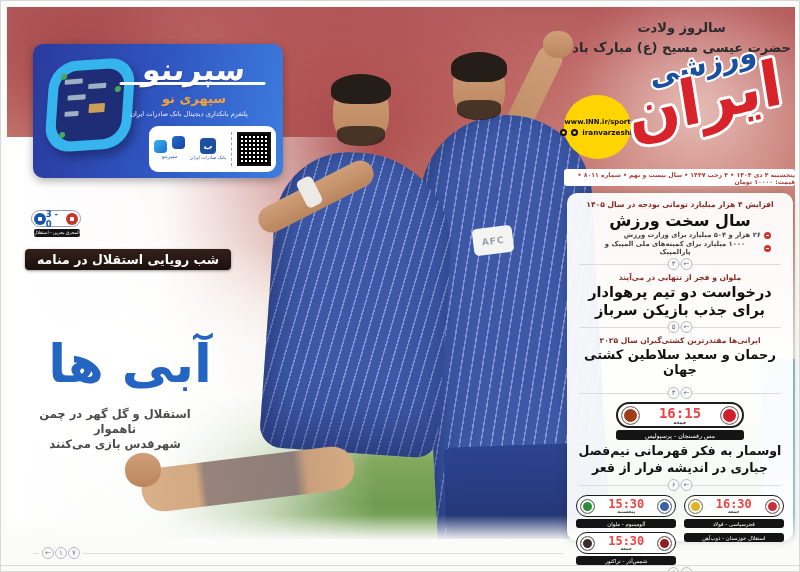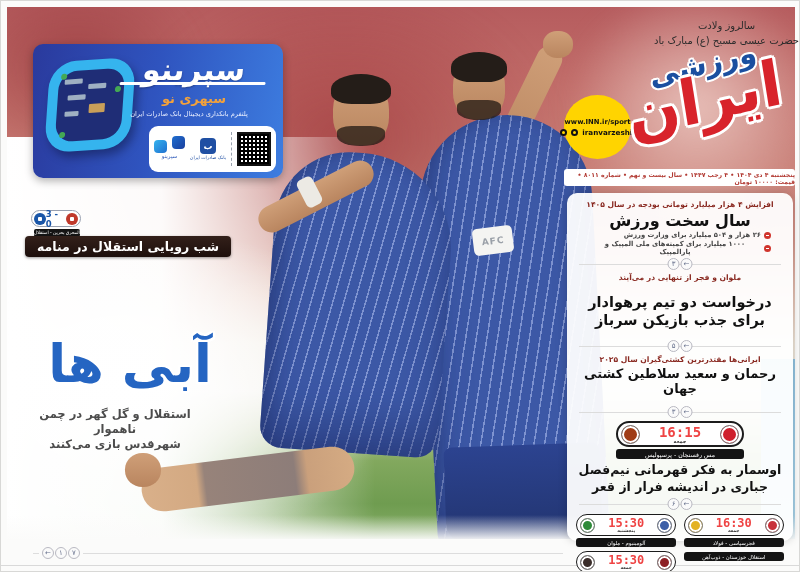--- a/index.html
+++ b/index.html
@@ -90,22 +90,22 @@
   .chip-script { font-size:5.5px; color:#2a57b8; text-align:center; direction:rtl; }
   .bank-sq { width:16px; height:16px; border-radius:4px; background:#1f4fa3; margin:0 auto;
     display:flex; align-items:center; justify-content:center; color:#fff; font-size:9px; font-weight:bold; }
   .bank-name { font-size:4.6px; color:#1f4fa3; text-align:center; direction:rtl; margin-top:1px; }
   .chip-dash { width:0; height:34px; border-left:1px dashed #9aa2ae; }
   .qr { width:34px; height:34px; border:2px solid #111; background:
     repeating-linear-gradient(0deg,#000 0 2px, transparent 2px 4px),
     repeating-linear-gradient(90deg,#000 0 2px, #fff 2px 4px); }
 
   
-  .greet { position:absolute; right:0; top:17px; text-align:center; font-size:10px;
-    font-weight:normal; color:#2b2b2b; direction:rtl; z-index:22; line-height:1.5; }
+  .greet { position:absolute; right:8px; top:17px; text-align:center; font-size:13px;
+    font-weight:bold; color:#2b2b2b; direction:rtl; z-index:22; line-height:1.5; }
   .yellow-circle { position:absolute; left:563px; top:94px; width:67px; height:64px;
     border-radius:50%; background:#ffd400; z-index:21; display:flex; flex-direction:column;
     align-items:center; justify-content:center; gap:2px; }
   .yc-web { font-size:6.8px; font-weight:bold; color:#111; }
   .yc-row { display:flex; align-items:center; gap:4px; }
   .yc-ico { width:7px; height:7px; border-radius:50%; background:#111; position:relative; }
   .yc-ico::after { content:""; position:absolute; left:2px; top:2px; width:3px; height:3px;
     border-radius:50%; background:#ffd400; }
   .yc-handle { font-size:7.2px; font-weight:bold; color:#111; }
   .mast-sub { position:absolute; right:16px; top:46px; width:160px; text-align:center;
@@ -119,21 +119,21 @@
   .dateline { position:absolute; left:563px; top:168px; width:231px; height:17px;
     background:#ffffff; border-radius:3px; display:flex; align-items:center; justify-content:center;
     font-size:6.2px; font-weight:bold; color:#b23a33; direction:rtl; z-index:21; }
 
   
   .panel { position:absolute; left:566px; top:192px; width:226px; height:348px;
     background:rgba(255,255,255,.94); border-radius:10px; box-shadow:0 0 10px rgba(0,0,0,.18);
     z-index:20; direction:rtl; text-align:center; padding:7px 8px 4px; }
   .kicker { font-size:7.6px; font-weight:bold; color:#8a2a22; }
   .n-head { font-size:16px; font-weight:bold; color:#111; margin:2px 0 1px; }
-  .n-head2 { font-size:14.5px; font-weight:bold; color:#111; line-height:1.25; margin:11px 0; }
+  .n-head2 { font-size:14.5px; font-weight:bold; color:#111; line-height:1.25; margin:1px 0; }
   .n-head3 { font-size:13px; font-weight:bold; color:#111; margin:2px 0 10px; }
   .bullet { display:flex; align-items:center; justify-content:flex-start; gap:3px;
     font-size:6.8px; font-weight:bold; color:#454545; margin:1px 14px; }
   .bdot { width:7px; height:7px; border-radius:50%; background:#d0342c; flex:0 0 auto;
     box-shadow:inset 0 0 0 1.5px #fff0; position:relative; }
   .bdot::after { content:""; position:absolute; left:2px; top:3px; width:3px; height:1.5px; background:#fff; }
   .divp { position:relative; height:13px; margin:2px 0; }
   .divp::before { content:""; position:absolute; left:4px; right:4px; top:6px; height:1px; background:#dcdcdc; }
   .pillrow { position:absolute; left:50%; top:0; transform:translateX(-50%); display:flex; gap:1px; }
   .pcirc { width:12px; height:12px; border-radius:50%; border:1px solid #b9b9c2; background:#fafafa;
@@ -157,21 +157,21 @@
 
   
   .scorebadge { position:absolute; left:30px; top:209px; width:50px; height:17px; z-index:15;
     background:#fff; border:1px solid #98a0b0; border-radius:999px; display:flex;
     align-items:center; justify-content:space-between; padding:0 2px; }
   .sb-logo { width:12px; height:12px; border-radius:50%; }
   .sb-score { font-size:8.5px; font-weight:bold; color:#1a56a8; }
   .scorebar { position:absolute; left:33px; top:228px; width:46px; height:8px; z-index:15;
     background:#141414; color:#fff; font-size:4.5px; text-align:center; line-height:8px;
     border-radius:2px; direction:rtl; }
-  .lead-kicker { position:absolute; left:24px; top:235px; width:206px; height:21px; z-index:15;
+  .lead-kicker { position:absolute; left:24px; top:248px; width:206px; height:21px; z-index:15;
     background:linear-gradient(180deg,#33201a,#1d0f0c); border-radius:4px; color:#fff;
     font-size:12.5px; font-weight:bold; text-align:center; line-height:21px; direction:rtl;
     box-shadow:0 1px 3px rgba(0,0,0,.4); }
   .hblue { position:absolute; z-index:15; text-align:center; direction:rtl; font-weight:bold;
     color:#2565c2;
     text-shadow:2.5px 0 #fff,-2.5px 0 #fff,0 2.5px #fff,0 -2.5px #fff,2px 2px #fff,-2px -2px #fff,2px -2px #fff,-2px 2px #fff; }
   .h1 { left:4px; top:272px; width:250px; font-size:49px; }
   .h2 { left:4px; top:333px; width:250px; font-size:52px; }
   .lead-sub { position:absolute; left:18px; top:406px; width:192px; z-index:15; text-align:center;
     font-size:11.5px; font-weight:bold; color:#4c4c4c; line-height:1.3; direction:rtl; }

